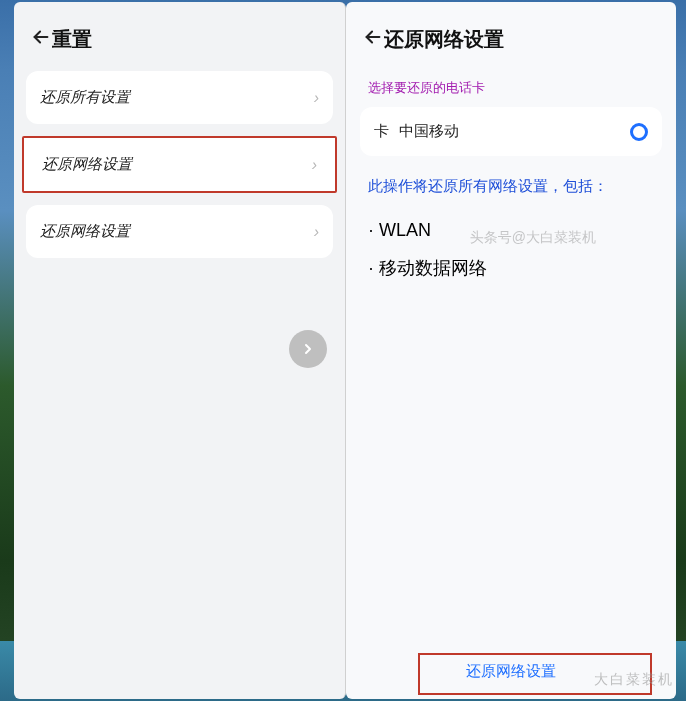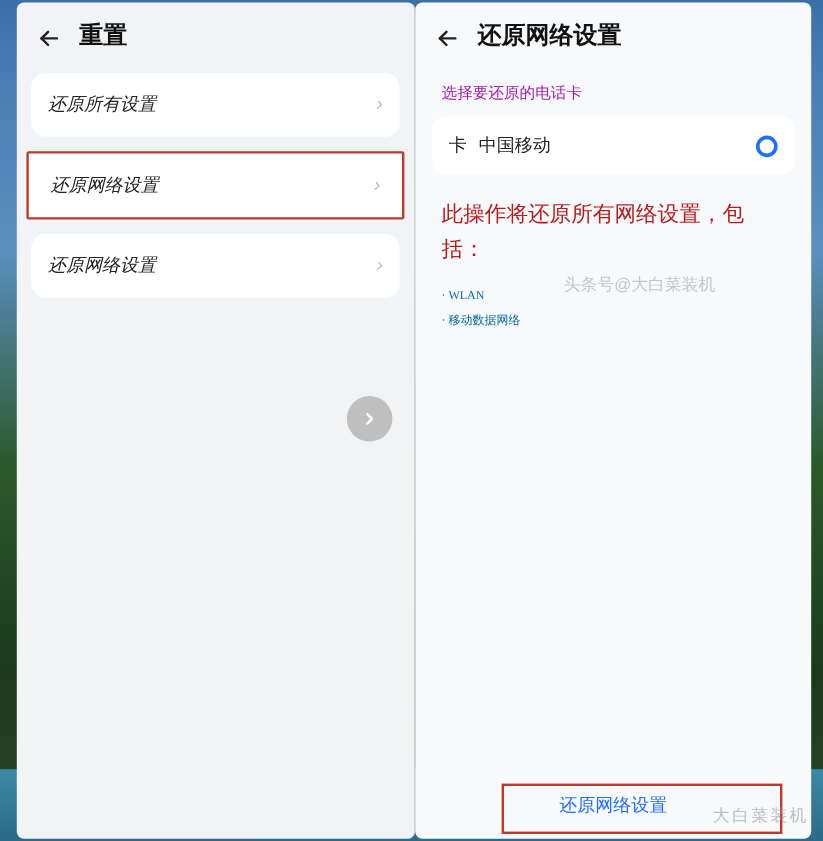--- a/index.html
+++ b/index.html
@@ -31,23 +31,23 @@
     flex: 0 0 332px;
     border-right: 1px solid #d0d0d0;
     background:#f2f3f5;
   }
   .panel-right {
     flex: 1;
     background:#f8f9fb;
   }
   .header {
     display:flex;
-    align-items:flex-end;
-    padding: 14px 16px 18px 16px;
-    gap: 14px;
+    align-items:flex-start;
+    padding: 24px 16px 18px 16px;
+    gap: 0;
   }
   .back-icon svg { display:block; }
   .header-title {
     font-size: 20px;
     font-weight: 600;
     color:#111;
   }
   .list {
     padding: 0 12px;
   }
@@ -100,30 +100,29 @@
   }
   .radio-outer {
     position:absolute;
     right:14px;
     width:18px;height:18px;border-radius:50%;
     border:3px solid #1e6fff;
     display:flex;align-items:center;justify-content:center;
   }
   .desc {
     padding: 0 22px;
-    font-size:18px;
-    color:#b91c1c;
+    font-size:15px;
+    color:#1d4ed8;
     line-height:1.6;
   }
   .bullets {
     padding: 14px 22px;
-    font-size:10px;
-    color:#0369a1;
+    font-size:18px;
+    color:#000000;
     line-height:2.1;
-    font-family:Liberation Serif, serif;
   }
   .confirm-area {
     position:absolute;
     left:0;right:0;bottom:8px;
     text-align:center;
   }
   .confirm-btn {
     display:inline-block;
     color:#1e6fff;
     font-size:15px;

